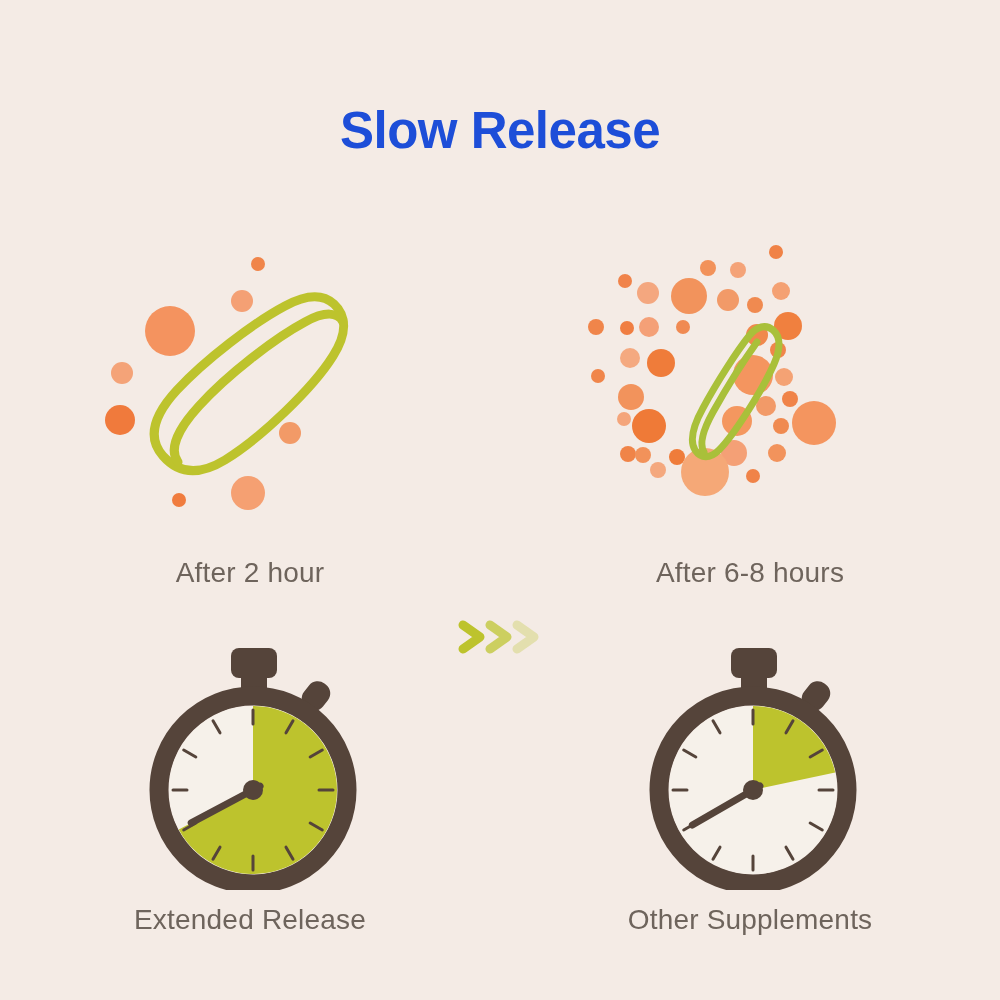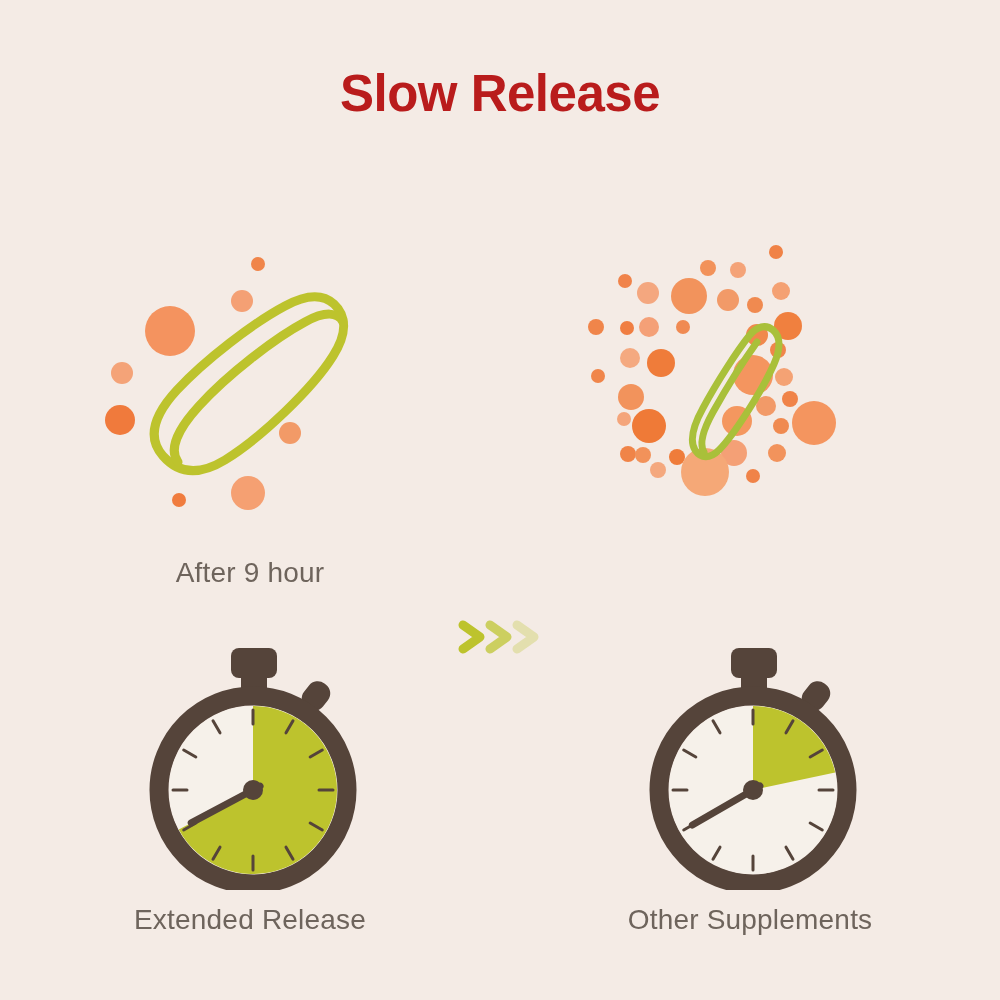--- a/index.html
+++ b/index.html
@@ -24,26 +24,27 @@
   
   .title-block {
     position: absolute;
     top: 62px;
     left: 0;
     width: 1000px;
     text-align: center;
   }
   .title-line {
     display: block;
-    color: #b91c1c;
+    color: #1d4ed8;
     font-family: "Liberation Sans", sans-serif;
     font-weight: bold;
     font-size: 51px;
     line-height: 63px;
     letter-spacing: -0.5px;
+    margin-top: 37px;
   }
 
   
   .pill-row {
     position: absolute;
     top: 238px;
     left: 0;
     width: 1000px;
     height: 360px;
   }
@@ -210,21 +211,22 @@
                    C176,155 148,198 134,212
                    C125,221 116,221 110,212 Z"></path>
           <path d="M119,214
                    C114,206 118,192 128,174
                    C142,149 162,118 172,104"></path>
         </g>
       </svg>
     </div>
   </div>
 
-  <div class="caption stage-left">After 9 hour</div>
+  <div class="caption stage-left">After 2 hour</div>
+  <div class="caption stage-right">After 6-8 hours</div>
 
   <div class="watch-row">
 
     <div class="watch-panel left">
       <svg class="watch-svg" viewBox="0 0 250 245">
 
         <rect x="103" y="3" width="46" height="30" rx="8" fill="#55443a"></rect>
         <rect x="113" y="26" width="26" height="26" fill="#55443a"></rect>
 
         <g>

